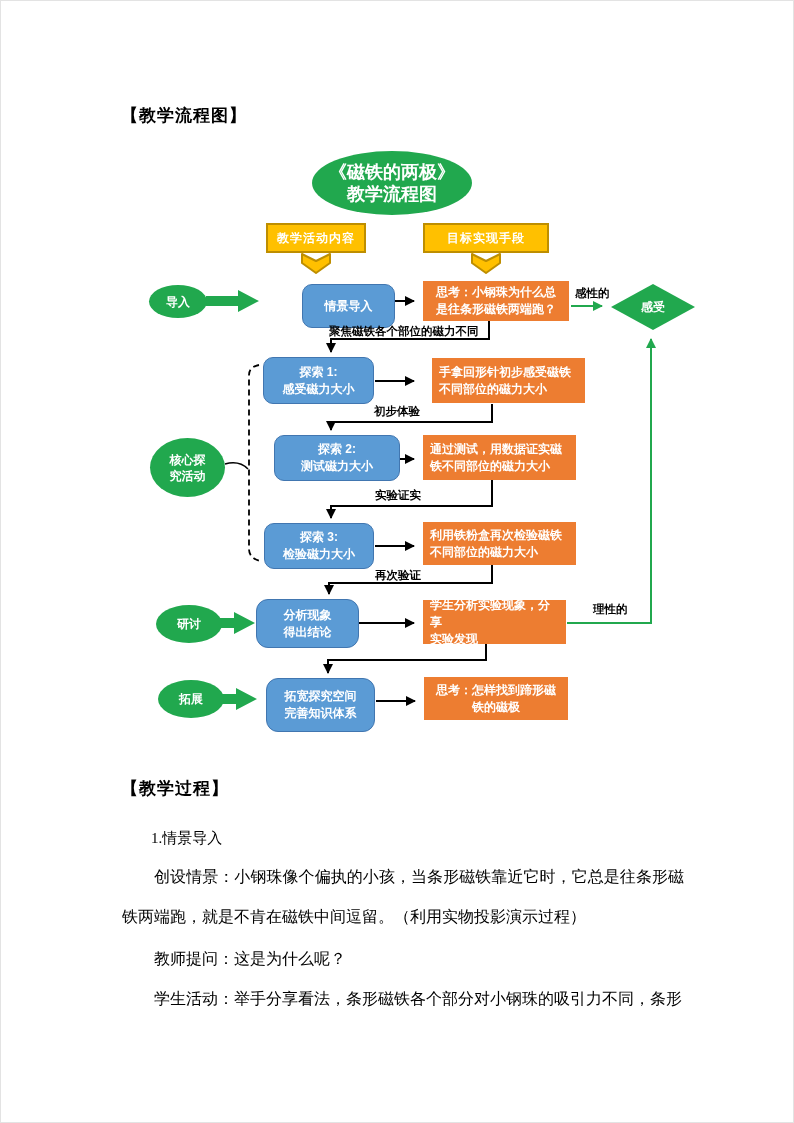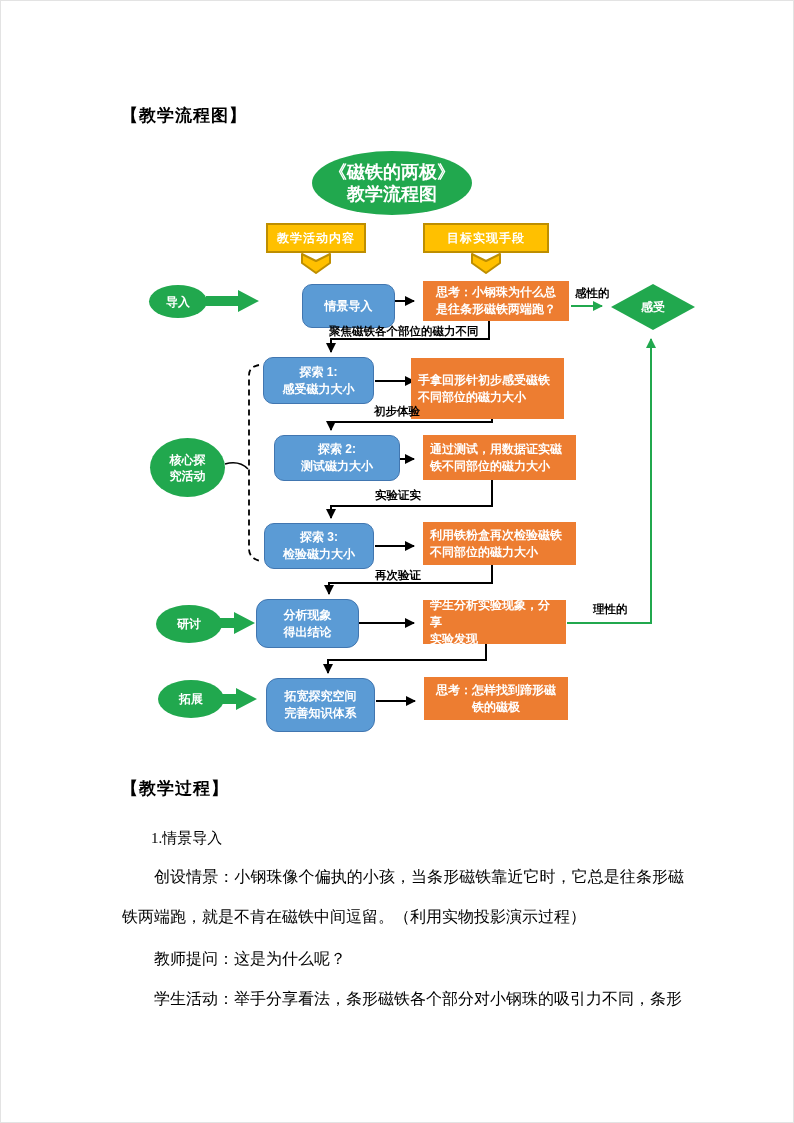--- a/index.html
+++ b/index.html
@@ -126,21 +126,21 @@
 测试磁力大小</div>
   <div class="abs shape blue-box prewrap" style="left:263px;top:522px;width:110px;height:46px;">探索 3:
 检验磁力大小</div>
   <div class="abs shape blue-box prewrap" style="left:255px;top:598px;width:103px;height:49px;border-radius:12px;">分析现象
 得出结论</div>
   <div class="abs shape blue-box prewrap" style="left:265px;top:677px;width:109px;height:54px;border-radius:12px;">拓宽探究空间
 完善知识体系</div>
 
   <div class="abs shape orange-box prewrap" style="left:422px;top:280px;width:146px;height:40px;">思考：小钢珠为什么总
 是往条形磁铁两端跑？</div>
-  <div class="abs shape orange-box orange-left prewrap" style="left:410px;top:357px;width:153px;height:61px;">手拿回形针初步感受磁铁
+  <div class="abs shape orange-box orange-left prewrap" style="left:431px;top:357px;width:153px;height:45px;">手拿回形针初步感受磁铁
 不同部位的磁力大小</div>
   <div class="abs shape orange-box orange-left prewrap" style="left:422px;top:434px;width:153px;height:45px;">通过测试，用数据证实磁
 铁不同部位的磁力大小</div>
   <div class="abs shape orange-box orange-left prewrap" style="left:422px;top:521px;width:153px;height:43px;">利用铁粉盒再次检验磁铁
 不同部位的磁力大小</div>
   <div class="abs shape orange-box orange-left prewrap" style="left:422px;top:599px;width:143px;height:44px;">学生分析实验现象，分享
 实验发现</div>
   <div class="abs shape orange-box prewrap" style="left:423px;top:676px;width:144px;height:43px;">思考：怎样找到蹄形磁
 铁的磁极</div>
 

